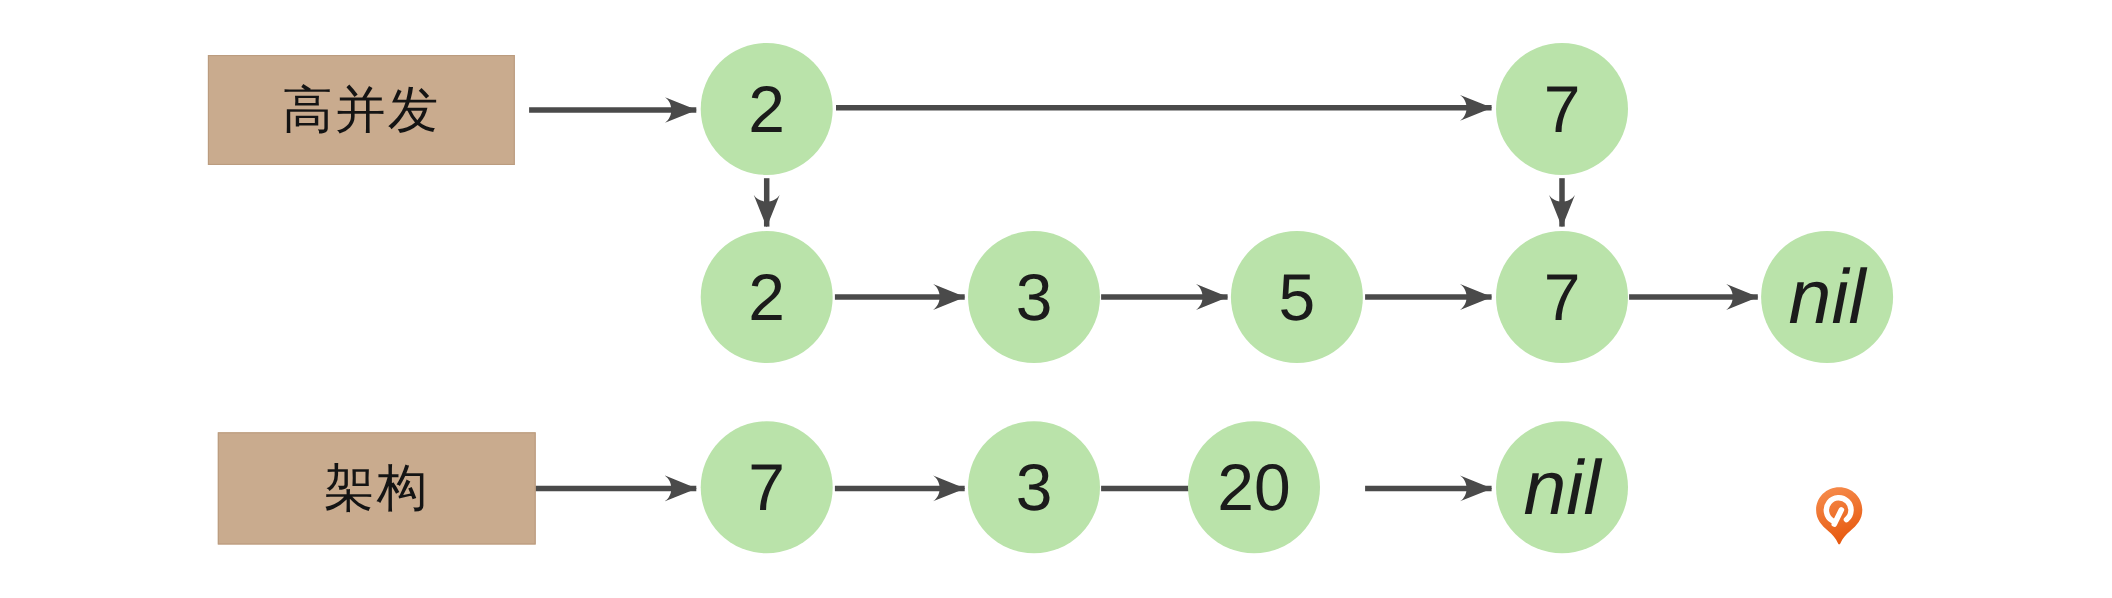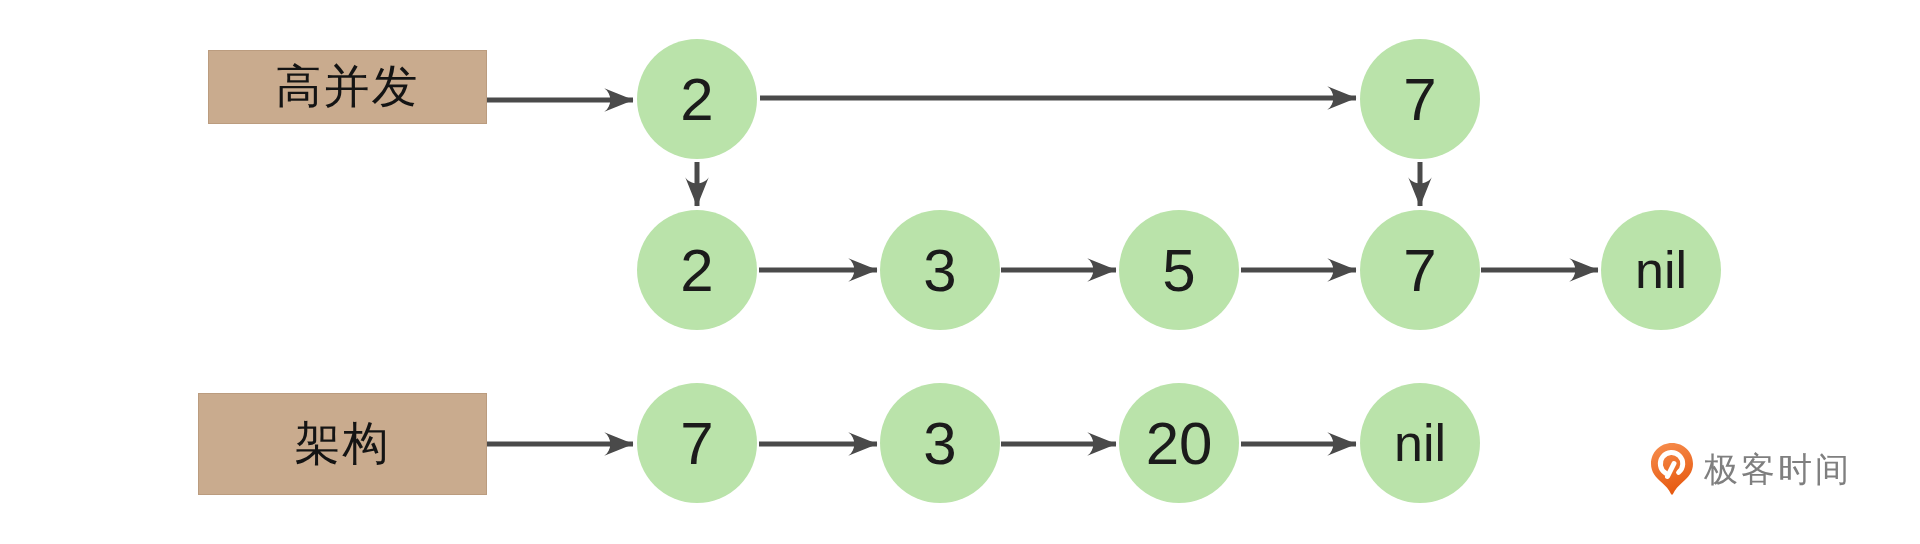--- a/index.html
+++ b/index.html
@@ -21,21 +21,21 @@
     box-sizing:border-box;
   }
   .node{
     position:absolute;z-index:2;
     width:120px;height:120px;border-radius:50%;
     background:#BAE3AA;
     display:flex;align-items:center;justify-content:center;
     font-size:60px;color:#1b1b1b;
     font-weight:400;
   }
-  .node.nil{font-size:52px;}
+  .node.nil{font-size:70px;font-style:italic;}
   .logo{
     position:absolute;z-index:2;
     left:1650px;top:442px;
     display:flex;align-items:center;
   }
   .logo-text{
     margin-left:10px;
     font-size:34px;color:#7f7f7f;
     letter-spacing:3px;
     font-weight:400;
@@ -62,44 +62,43 @@
     <line x1="1001" y1="270" x2="1116" y2="270" stroke="#4A4A4A" stroke-width="5" marker-end="url(#ah)"></line>
     <line x1="1241" y1="270" x2="1356" y2="270" stroke="#4A4A4A" stroke-width="5" marker-end="url(#ah)"></line>
     <line x1="1481" y1="270" x2="1598" y2="270" stroke="#4A4A4A" stroke-width="5" marker-end="url(#ah)"></line>
 
     <line x1="463" y1="444" x2="633" y2="444" stroke="#4A4A4A" stroke-width="5" marker-end="url(#ah)"></line>
     <line x1="759" y1="444" x2="877" y2="444" stroke="#4A4A4A" stroke-width="5" marker-end="url(#ah)"></line>
     <line x1="1001" y1="444" x2="1116" y2="444" stroke="#4A4A4A" stroke-width="5" marker-end="url(#ah)"></line>
     <line x1="1241" y1="444" x2="1356" y2="444" stroke="#4A4A4A" stroke-width="5" marker-end="url(#ah)"></line>
   </svg>
 
-  <div class="label-box" style="left:208px;top:50px;width:279px;height:74px;">高并发</div>
+  <div class="label-box" style="left:189px;top:50px;width:279px;height:100px;">高并发</div>
   <div class="node" style="left:637px;top:39px;">2</div>
   <div class="node" style="left:1360px;top:39px;">7</div>
 
   <div class="node" style="left:637px;top:210px;">2</div>
   <div class="node" style="left:880px;top:210px;">3</div>
   <div class="node" style="left:1119px;top:210px;">5</div>
   <div class="node" style="left:1360px;top:210px;">7</div>
   <div class="node nil" style="left:1601px;top:210px;">nil</div>
 
   <div class="label-box" style="left:198px;top:393px;width:289px;height:102px;">架构</div>
   <div class="node" style="left:637px;top:383px;">7</div>
   <div class="node" style="left:880px;top:383px;">3</div>
-  <div class="node" style="left:1119px;top:383px;">20</div>
+  <div class="node" style="left:1080px;top:383px;">20</div>
   <div class="node nil" style="left:1360px;top:383px;">nil</div>
 
   <div class="logo">
     <svg width="44" height="56" viewBox="0 0 44 56">
       <defs>
         <linearGradient id="lg" x1="0" y1="0" x2="0.3" y2="1">
           <stop offset="0" stop-color="#F78F50"></stop>
           <stop offset="1" stop-color="#E75B12"></stop>
         </linearGradient>
       </defs>
       <path d="M22,1 C10.3,1 1,10.2 1,21.7 C1,30.2 6,35.7 12,40.7 C15.5,43.7 19,47.4 21,52 C21.4,53.1 22.6,53.1 23,52 C25,47.4 28.5,43.7 32,40.7 C38,35.7 43,30.2 43,21.7 C43,10.2 33.7,1 22,1 Z" fill="url(#lg)"></path>
       <path d="M15.6,31.2 A11.2,11.2 0 1 1 28.6,30.4" fill="none" stroke="#ffffff" stroke-width="5" stroke-linecap="round"></path>
       <path d="M24,21.5 L17.5,34.5" fill="none" stroke="#ffffff" stroke-width="5" stroke-linecap="round"></path>
     </svg>
-    <span class="logo-text">极客时间</span>
   </div>
 
 </div>
 
 </body></html>

